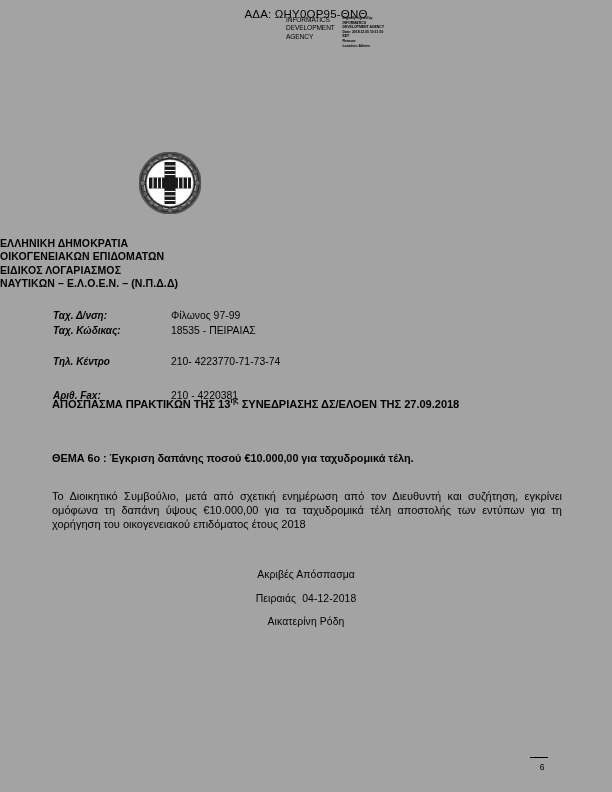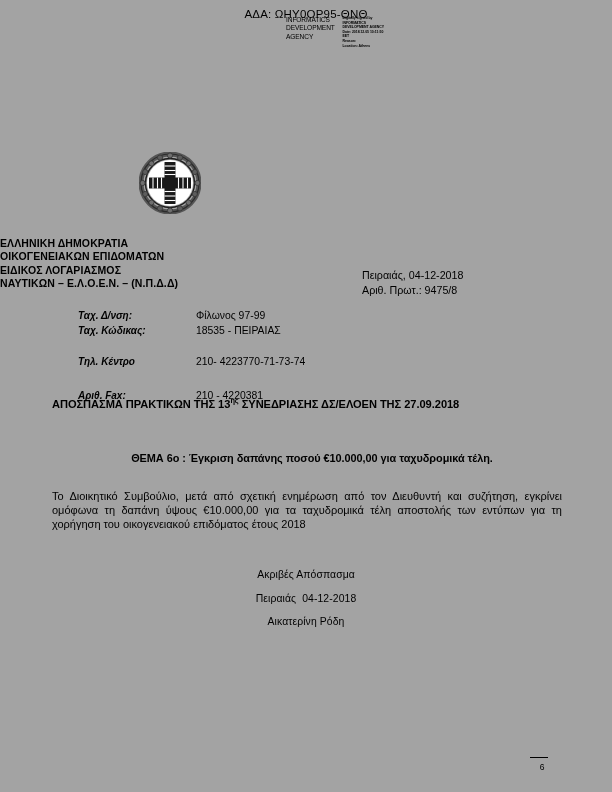--- a/index.html
+++ b/index.html
@@ -94,21 +94,21 @@
     line-height: 14.5px;
   }
 
   
   .addr {
     position: absolute;
     top: 310px;
     left: 53px;
     font-size: 10.3px;
   }
-  .addr table { border-collapse: collapse; margin-left: 25px; }
+  .addr table { border-collapse: collapse; }
   .addr td { padding: 0; vertical-align: top; }
   .addr td.lbl {
     font-weight: bold;
     font-style: italic;
     width: 118px;
     white-space: nowrap;
     font-size: 10px;
   }
   .addr td.val { white-space: nowrap; font-size: 10.4px; }
   .addr tr.r1 td { height: 15px; }
@@ -138,21 +138,20 @@
   
   .theme-line {
     position: absolute;
     top: 452px;
     left: 52px;
     width: 520px;
     font-weight: bold;
     font-size: 10.9px;
     letter-spacing: -0.05px;
     white-space: nowrap;
-    text-align: center;
   }
 
   
   .body-par {
     position: absolute;
     top: 489px;
     left: 52px;
     width: 510px;
     font-size: 11px;
     line-height: 14px;
@@ -267,24 +266,20 @@
     </span>
   </div>
 
   <div class="org-header">
     <div>ΕΛΛΗΝΙΚΗ ΔΗΜΟΚΡΑΤΙΑ</div>
     <div>ΟΙΚΟΓΕΝΕΙΑΚΩΝ ΕΠΙΔΟΜΑΤΩΝ</div>
     <div>ΕΙΔΙΚΟΣ ΛΟΓΑΡΙΑΣΜΟΣ</div>
     <div>ΝΑΥΤΙΚΩΝ – Ε.Λ.Ο.Ε.Ν. – (Ν.Π.Δ.Δ)</div>
   </div>
 
-  <div class="dateline">
-    <div>Πειραιάς, 04-12-2018</div>
-    <div>Αριθ. Πρωτ.: 9475/8</div>
-  </div>
 
   <div class="addr">
     <table>
       <tbody>
           <tr class="r1">
         <td class="lbl">Ταχ. Δ/νση:</td>
         <td class="val">Φίλωνος 97-99</td>
       </tr>
       <tr class="r2">
         <td class="lbl">Ταχ. Κώδικας:</td>

